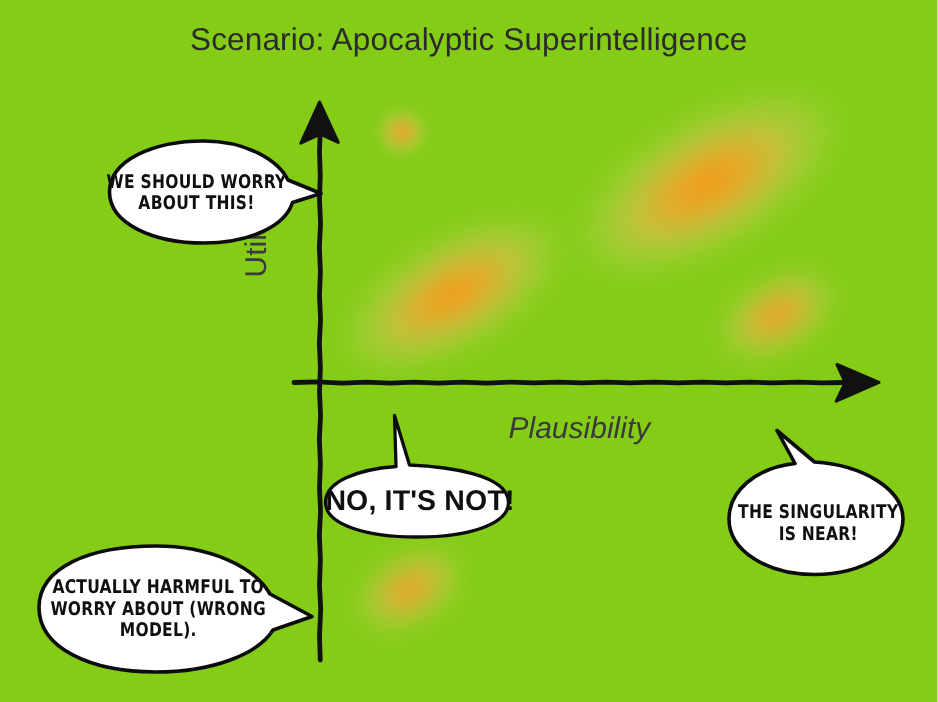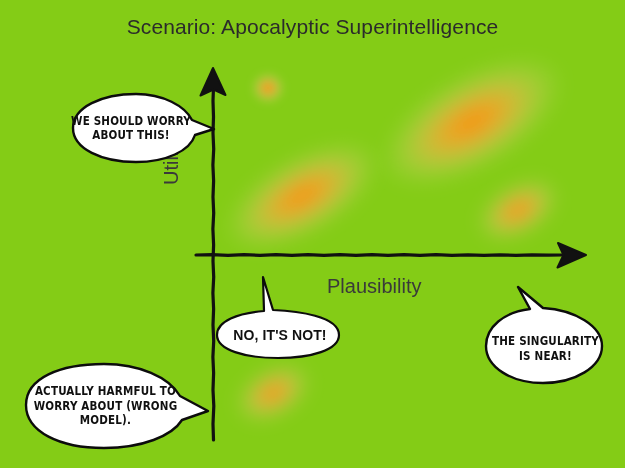--- a/index.html
+++ b/index.html
@@ -55,22 +55,23 @@
     color: #3a3a3a;
     white-space: nowrap;
   }
   #y-axis-label {
     left: 160px;
     top: 185px;
     transform: rotate(-90deg);
     transform-origin: left top;
   }
   #x-axis-label {
-    left: 327px;
+    left: 339px;
     top: 275px;
+    font-style: italic;
   }
 
   
   .bubble {
     position: absolute;
   }
   .bubble .bubble-text {
     position: absolute;
     left: 0; top: 0;
     width: 100%; height: 100%;
@@ -90,21 +91,21 @@
   .handwriting .bubble-text span {
     font-family: "DejaVu Sans Condensed", "DejaVu Sans", sans-serif;
     font-weight: 700;
     font-size: 12.5px;
     letter-spacing: 0.2px;
     transform: scaleX(0.92);
   }
   .plainfont .bubble-text span {
     font-family: "Liberation Sans", sans-serif;
     font-weight: 700;
-    font-size: 14px;
+    font-size: 19px;
     letter-spacing: 0.1px;
   }
 </style>
 </head>
 <body>
 
 <div id="stage">
 
   <div id="chart-title">Scenario: Apocalyptic Superintelligence</div>
 

